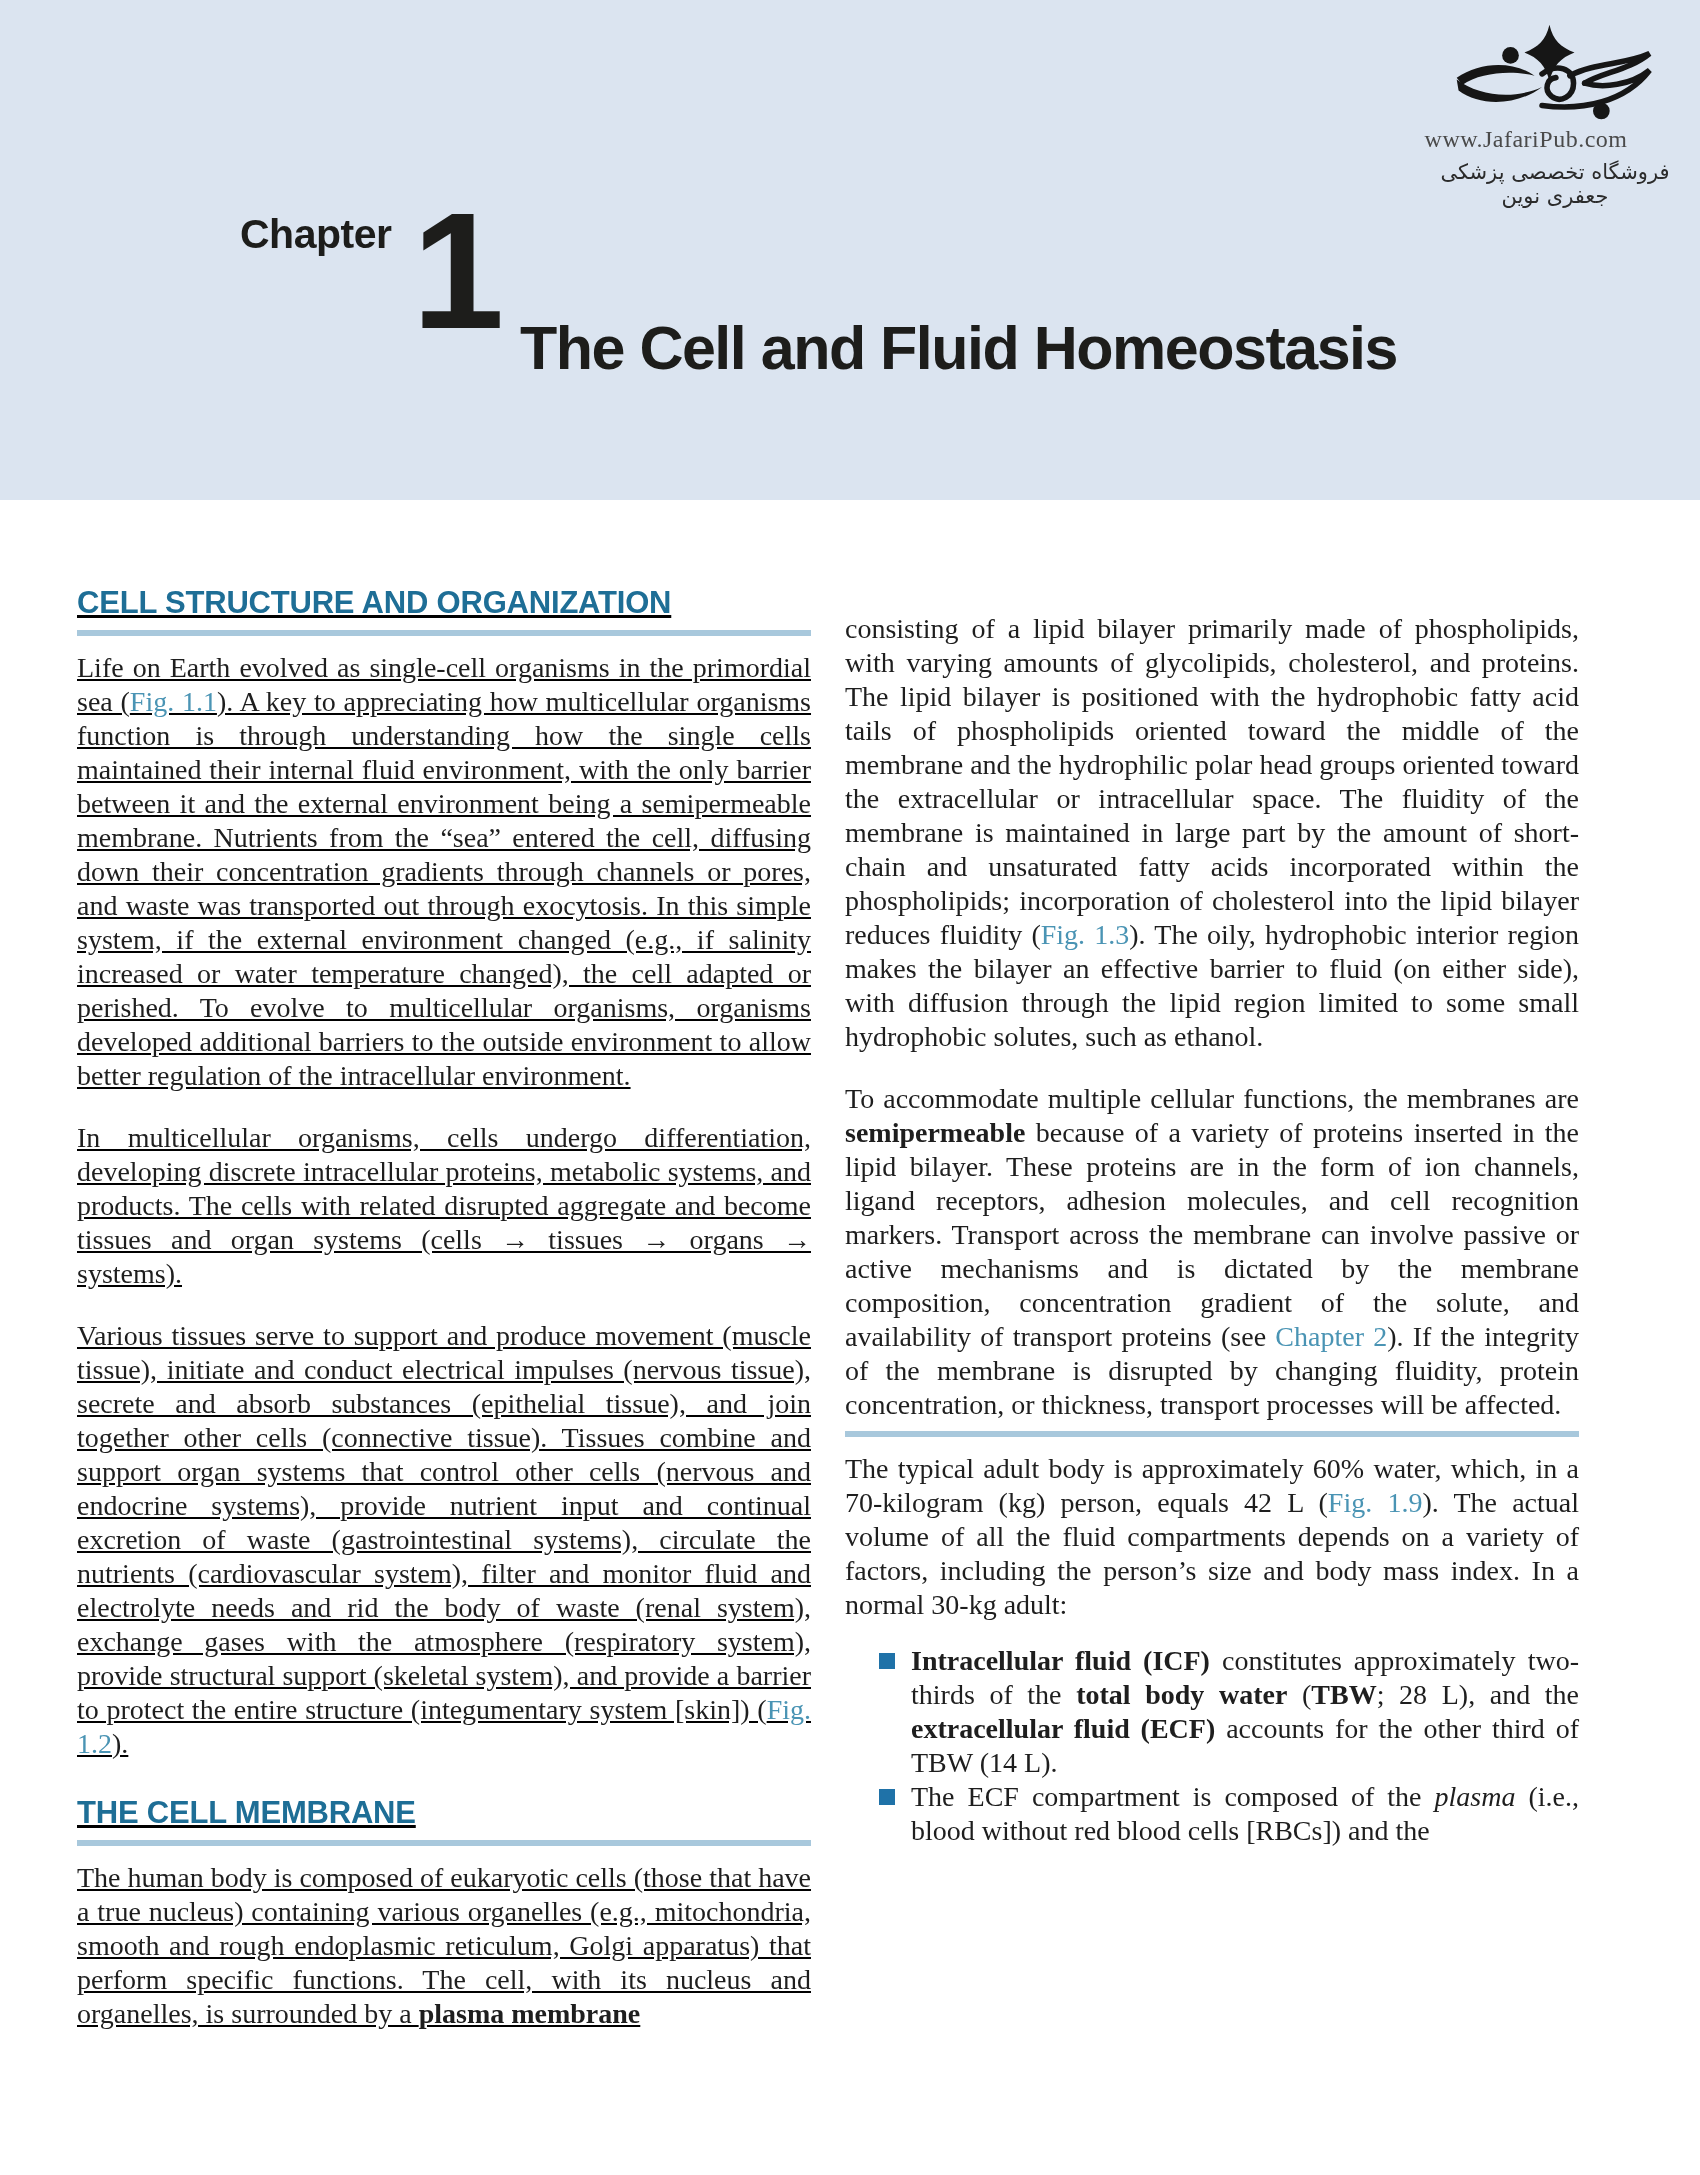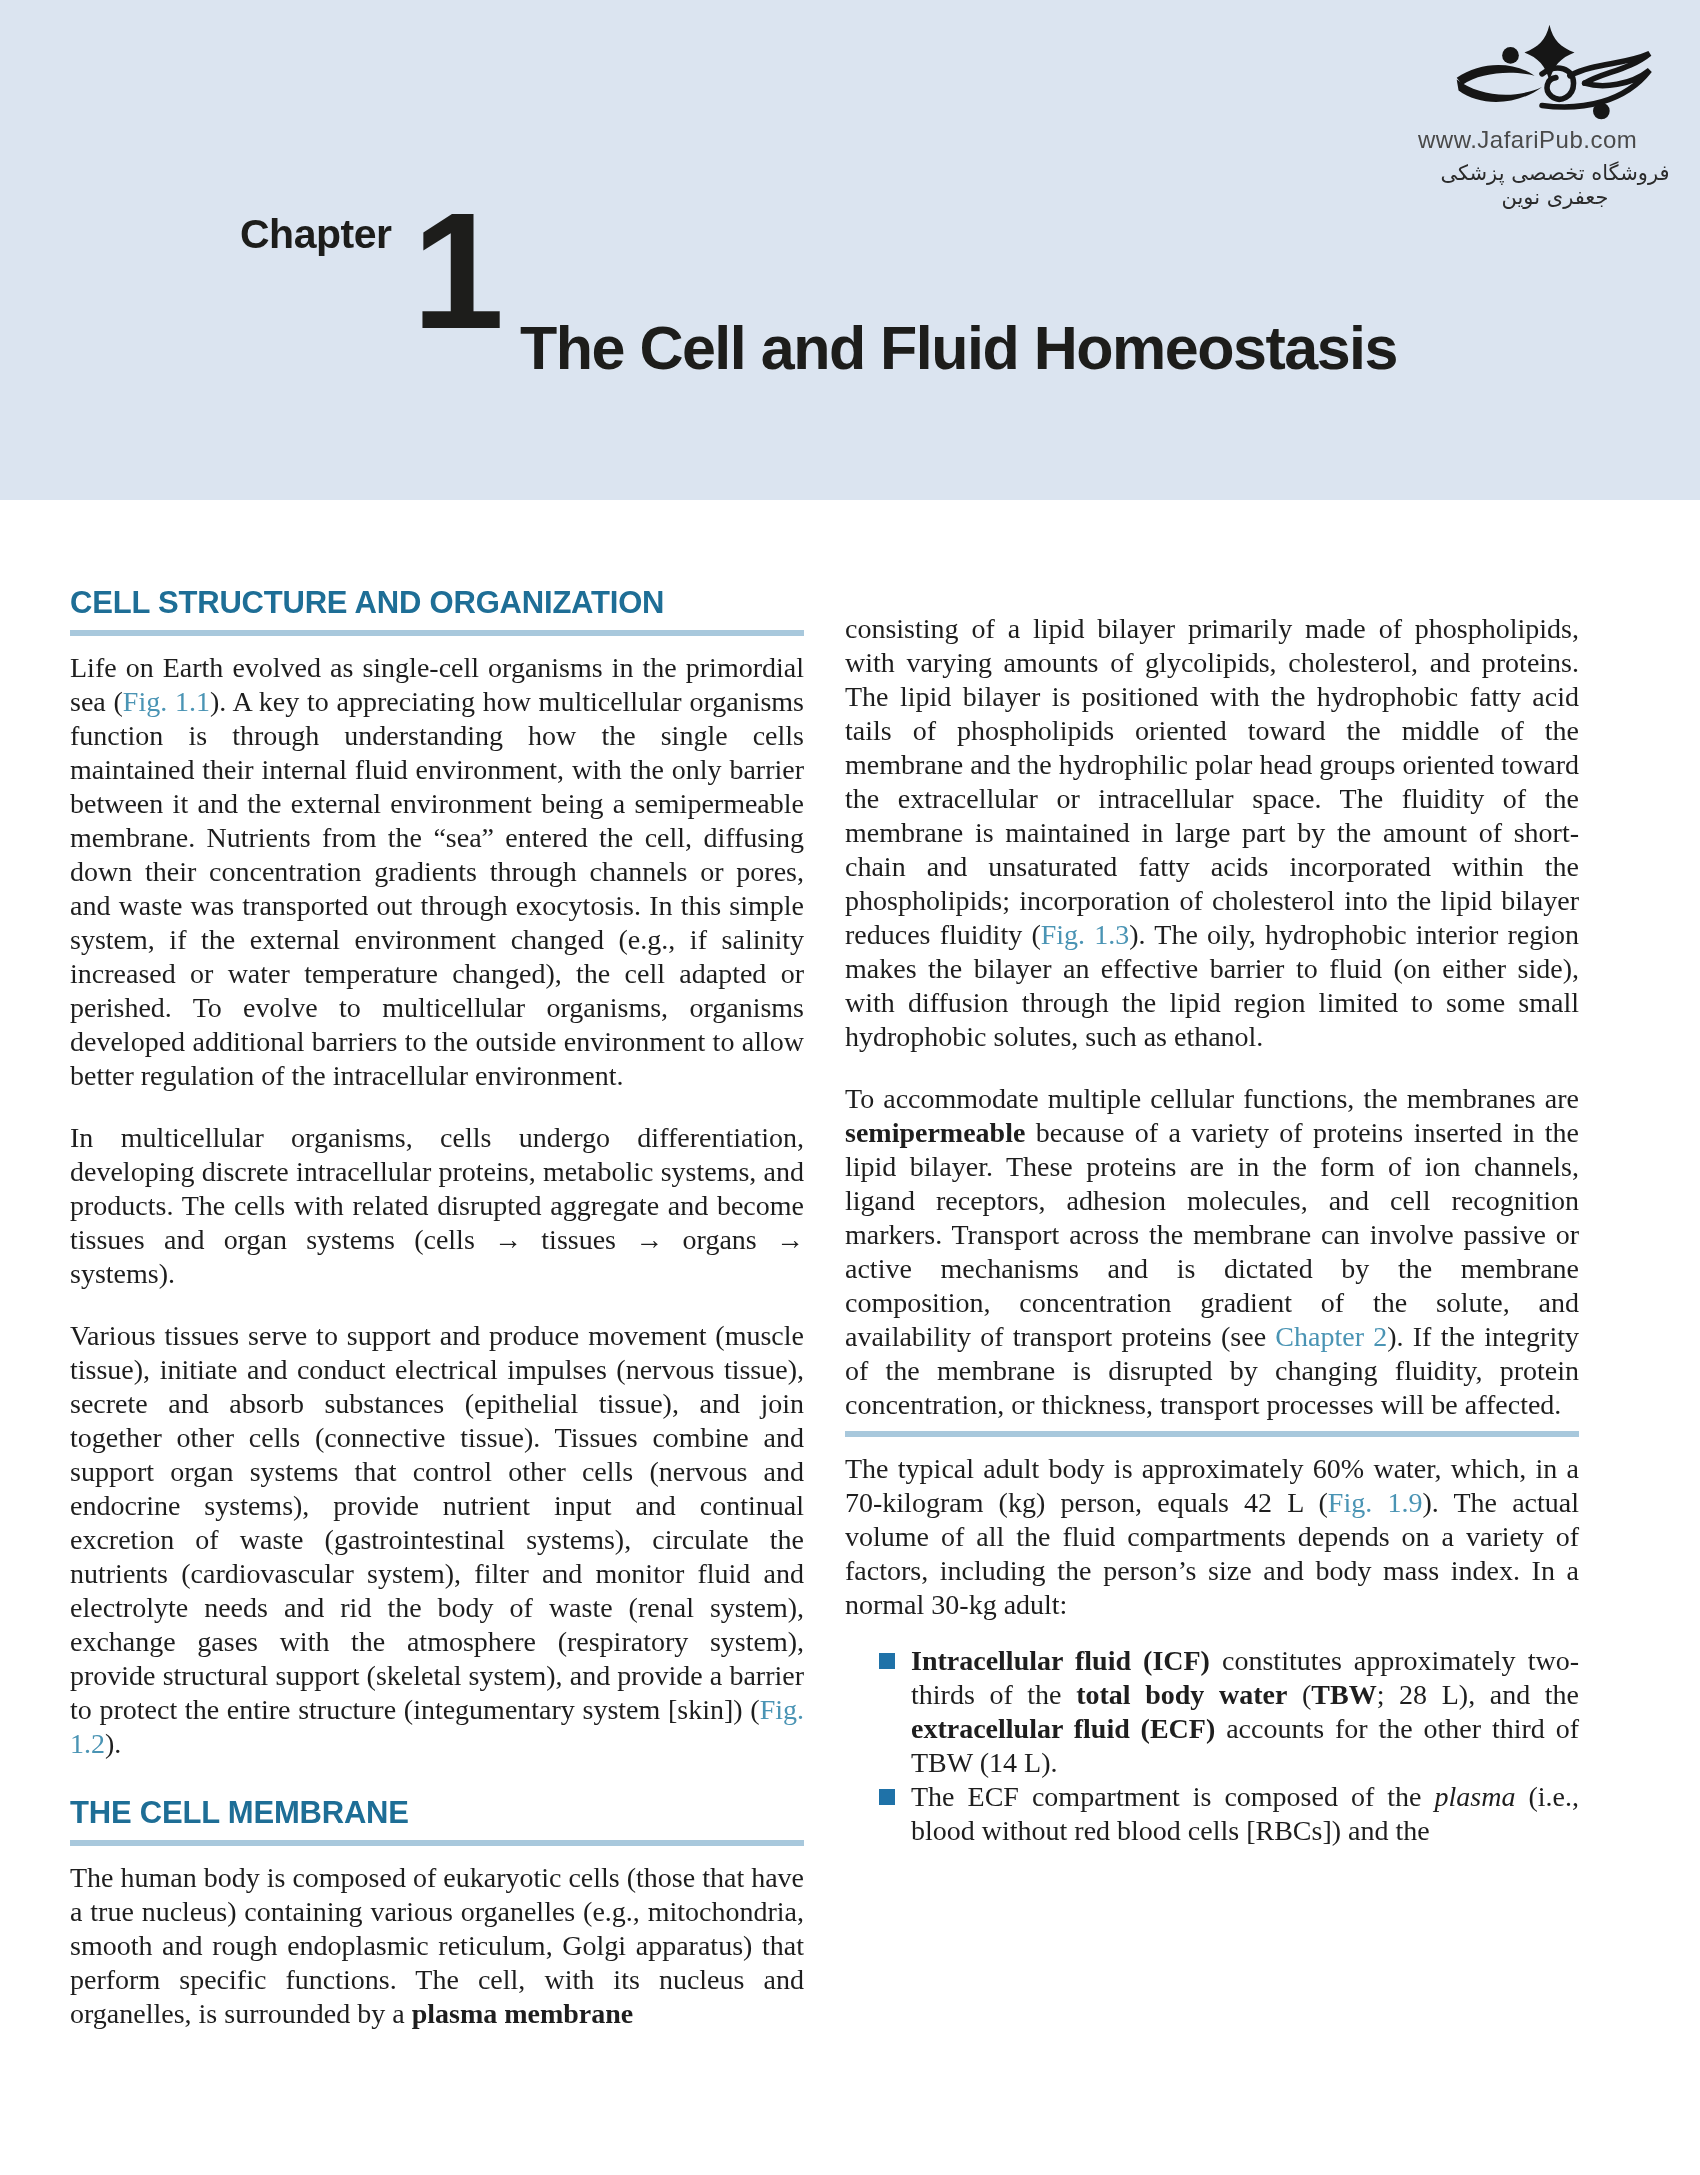--- a/index.html
+++ b/index.html
@@ -3,31 +3,31 @@
 <meta charset="utf-8">
 <style>
   html,body{margin:0;padding:0;}
   body{
     width:1700px;height:2175px;position:relative;background:#ffffff;
     overflow:hidden;font-family:"Liberation Serif",serif;
   }
   .band{position:absolute;left:0;top:0;width:1700px;height:500px;background:var(--band-blue,#dbe4f0);}
   .logo{position:absolute;left:1418px;top:22px;width:274px;}
   .logo svg{display:block;margin:0 auto 2px auto;width:208px;height:102px;}
-  .logo-url{font-family:Liberation Sans, sans-serif;font-size:24px;color:var(--url-gray,#4a4a4a);
+  .logo-url{font-family:Liberation Serif, serif;font-size:24px;color:var(--url-gray,#4a4a4a);
     text-align:center;padding-right:58px;letter-spacing:0.5px;}
   .logo-fa{font-family:"DejaVu Sans",sans-serif;font-size:21px;color:#2b2b2b;text-align:center;margin-top:7px;}
   .chapter-label{position:absolute;left:240px;top:214px;margin:0;
     font:bold 41px/1 "Liberation Sans",sans-serif;color:var(--title-black,#1d1d1b);letter-spacing:-0.5px;}
   .chapter-number{position:absolute;left:412px;top:200px;margin:0;
     font:bold 166px/0.85 "Liberation Sans",sans-serif;color:var(--title-black,#1d1d1b);}
   .chapter-title{position:absolute;left:520px;top:318px;margin:0;white-space:nowrap;
     font:bold 61px/1 "Liberation Sans",sans-serif;color:var(--title-black,#1d1d1b);letter-spacing:-1.5px;}
   .col{position:absolute;width:734px;}
-  .col-left{left:70px;top:585px;}
+  .col-left{left:77px;top:585px;text-decoration:underline;}
   .col-right{left:845px;top:612px;}
   h2.h-blue{margin:0;font:bold 31px/36px "Liberation Sans",sans-serif;
     color:var(--heading-blue,#1e6e96);letter-spacing:-0.2px;}
   h2.mt{margin-top:34px;}
   h2.mt2{margin-top:36px;}
   .rule{height:6px;background:var(--underline-blue,#a8c8dc);margin-top:9px;}
   h3.h-green{margin:26px 0 0 0;font:bold 30px/34px "Liberation Sans",sans-serif;
     color:var(--subheading-green,#2a7a5e);}
   .body-p{margin:28px 0 0 0;font-size:28px;line-height:34px;text-align:justify;
     color:var(--text-dark,#1e1e1e);}

